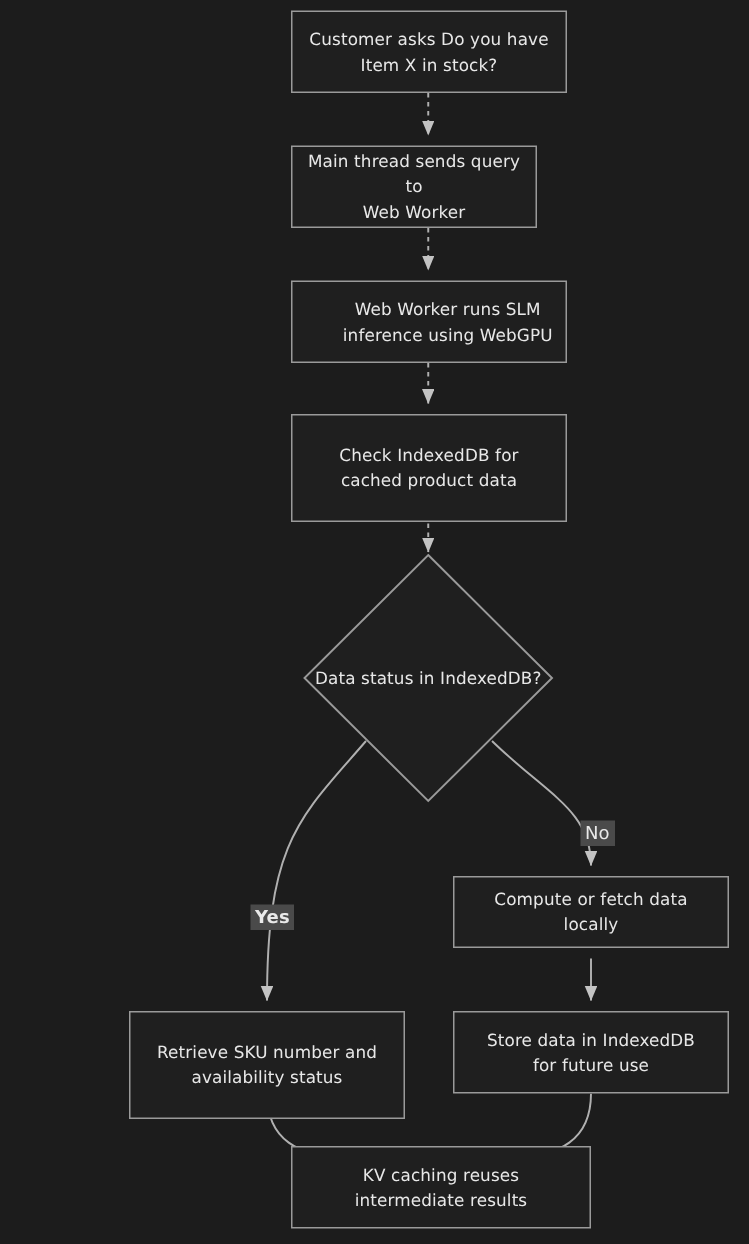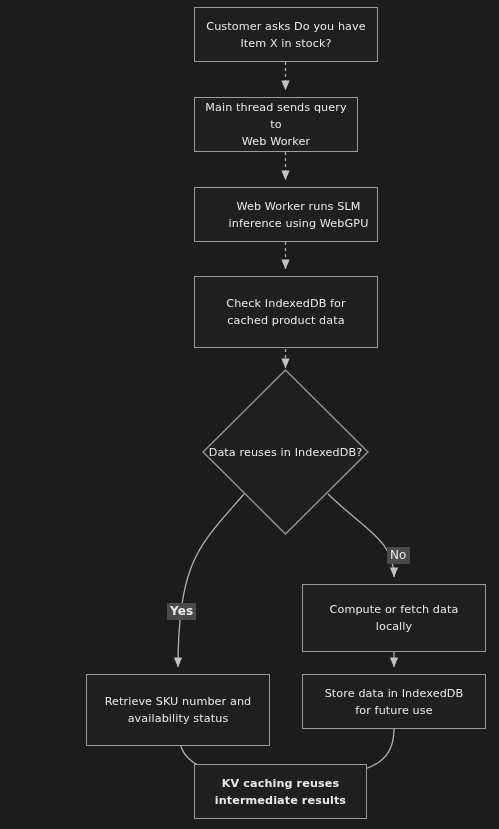--- a/index.html
+++ b/index.html
@@ -136,40 +136,40 @@
     <span class="txt">Web Worker runs SLM
 inference using WebGPU</span>
   </div>
 
   <div class="node" style="left:154px; top:276px; width:184px; height:72px;">
     <span class="txt">Check IndexedDB for
 cached product data</span>
   </div>
 
   <div class="diamond-wrap" style="left:163px; top:370px; width:165px; height:164px;">
-    <span class="diamond-label">Data reuses in IndexedDB?</span>
+    <span class="diamond-label">Data status in IndexedDB?</span>
   </div>
 
   <div class="edge-label" style="left:127px; top:603px;font-weight:bold;">Yes</div>
 
   <div class="edge-label" style="left:347px; top:547px;">No</div>
 
   <div class="node" style="left:46px; top:674px; width:184px; height:72px;justify-content:center;">
     <span class="txt">Retrieve SKU number and
 availability status</span>
   </div>
 
-  <div class="node" style="left:262px; top:584px; width:184px; height:68px;">
+  <div class="node" style="left:262px; top:584px; width:184px; height:48px;">
     <span class="txt">Compute or fetch data
 locally</span>
   </div>
 
   <div class="node" style="left:262px; top:674px; width:184px; height:55px;align-items:center;">
     <span class="txt">Store data in IndexedDB
 for future use</span>
   </div>
 
-  <div class="node" style="left:154px; top:764px; width:173px; height:55px;font-weight:bold;">
+  <div class="node" style="left:154px; top:764px; width:200px; height:55px;">
     <span class="txt">KV caching reuses
 intermediate results</span>
   </div>
 
 </div>
 
 </body></html>

